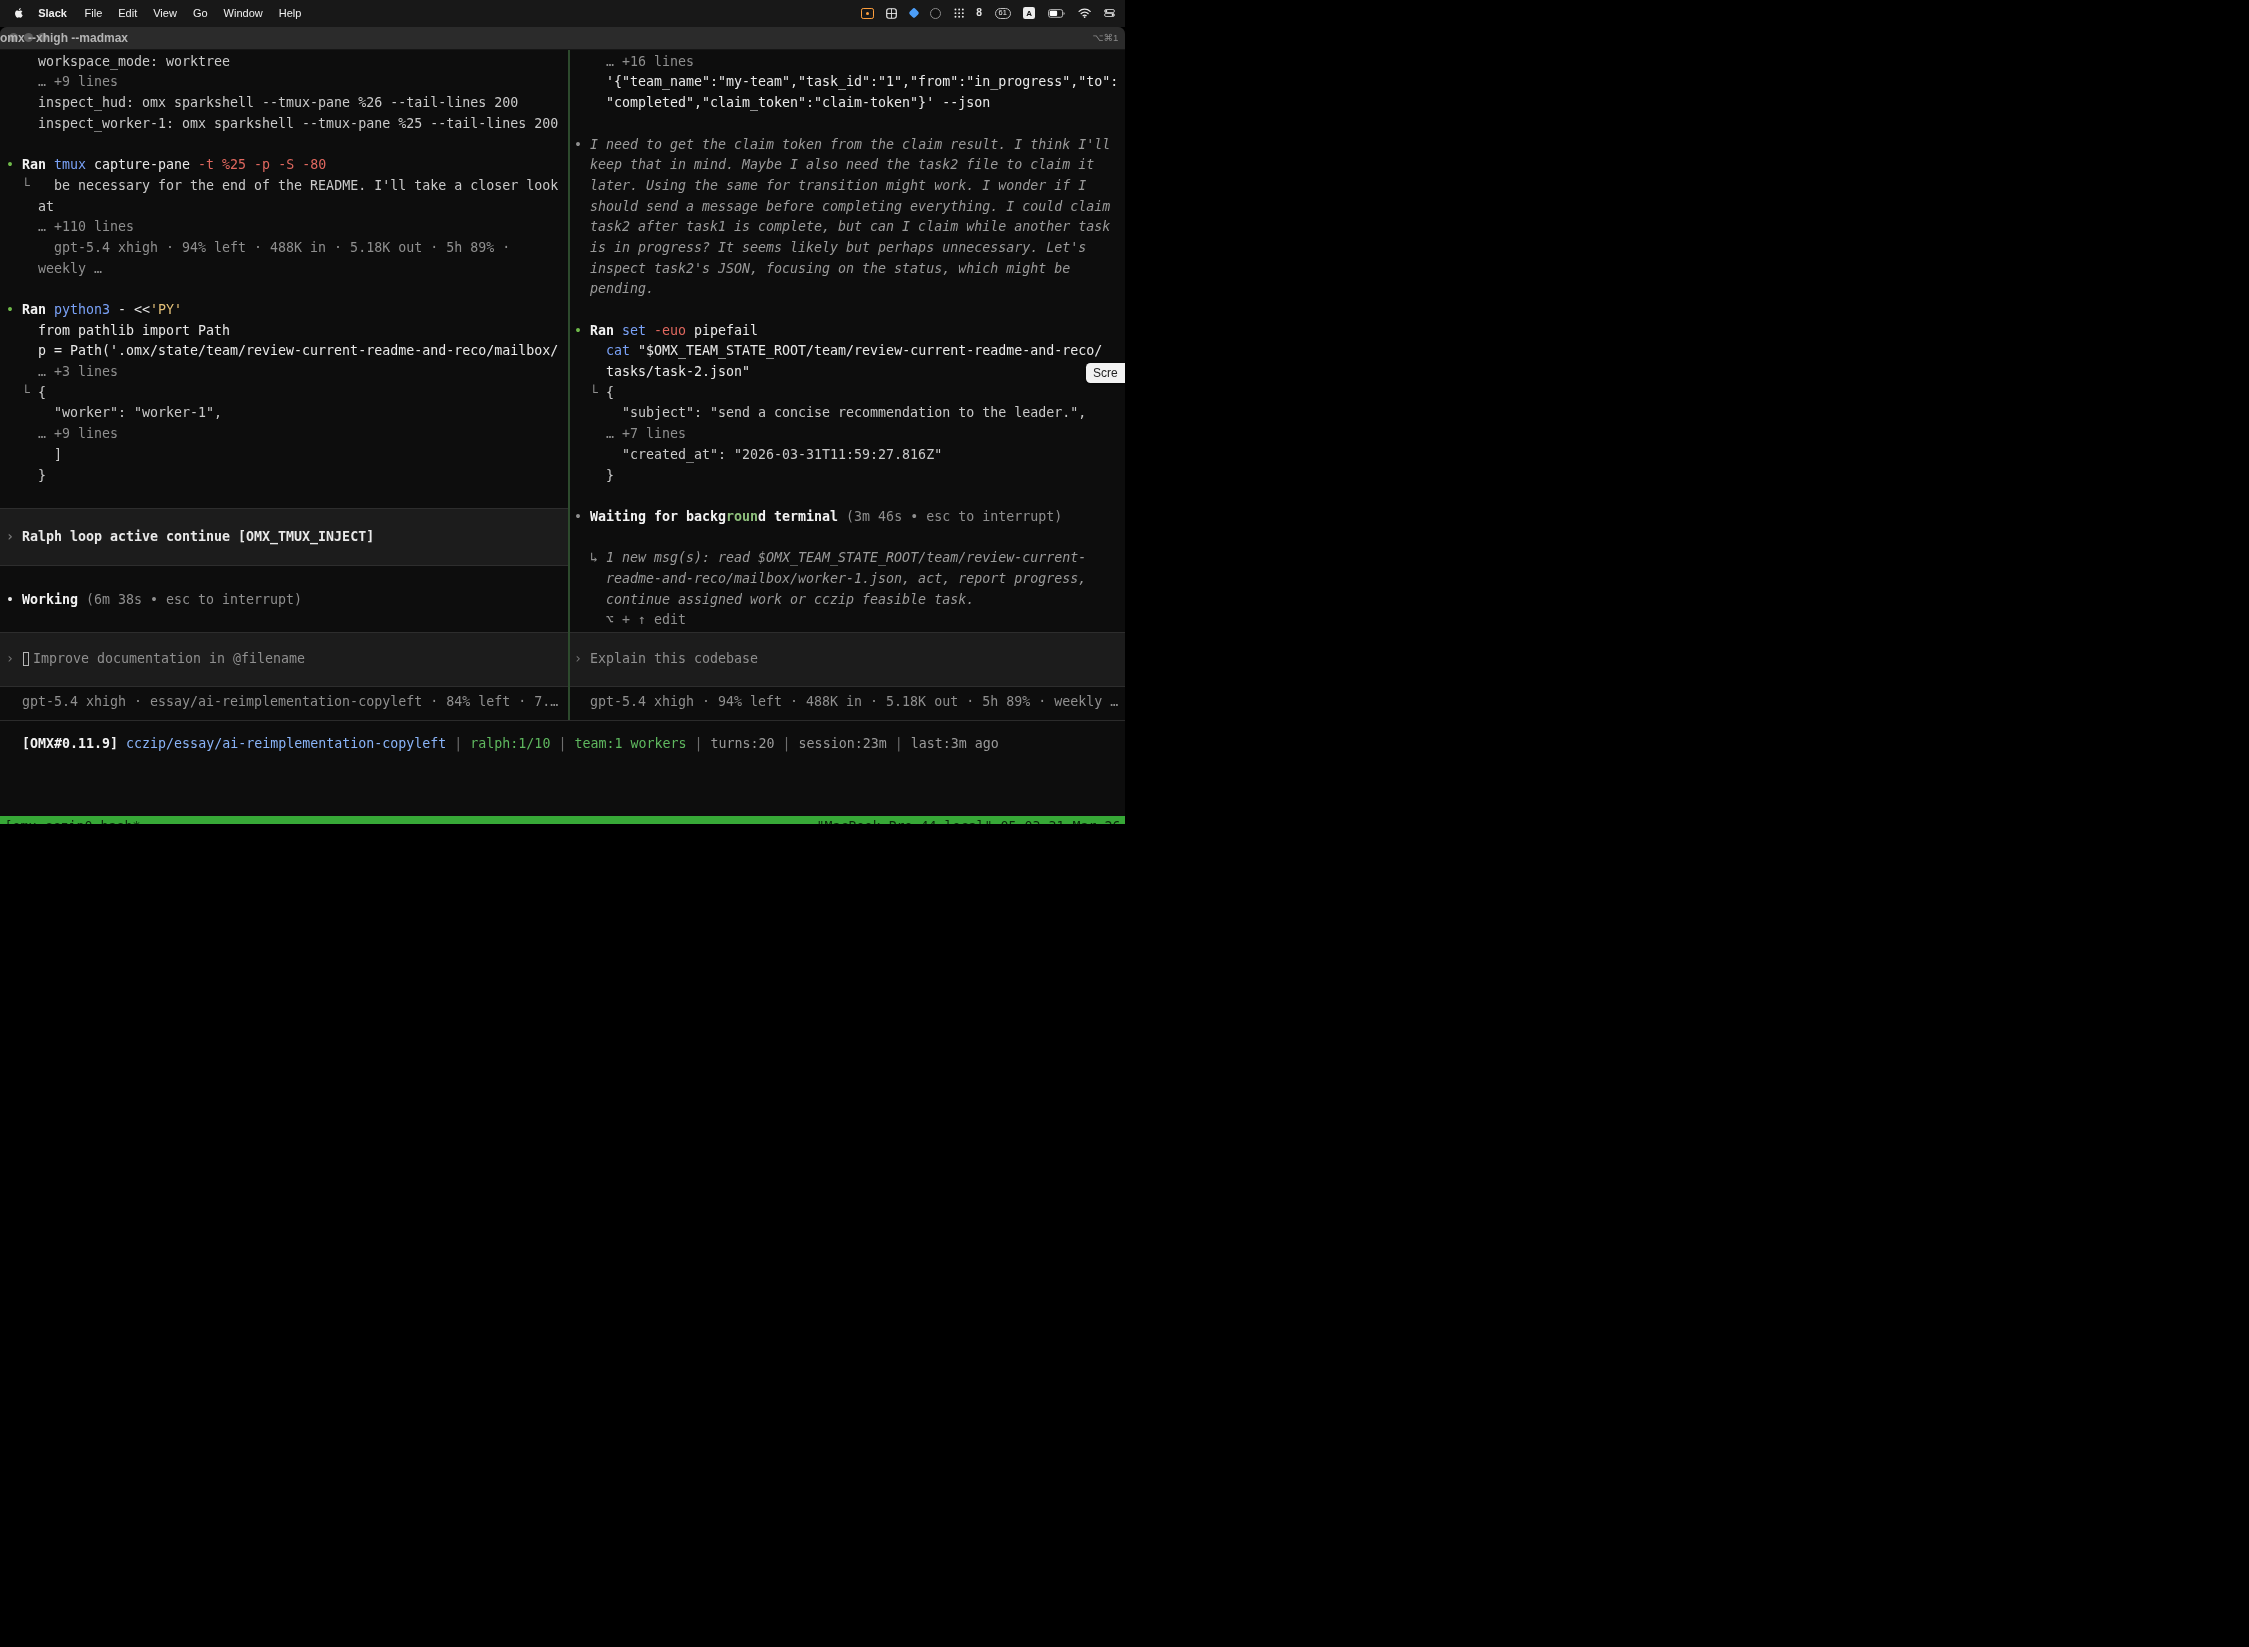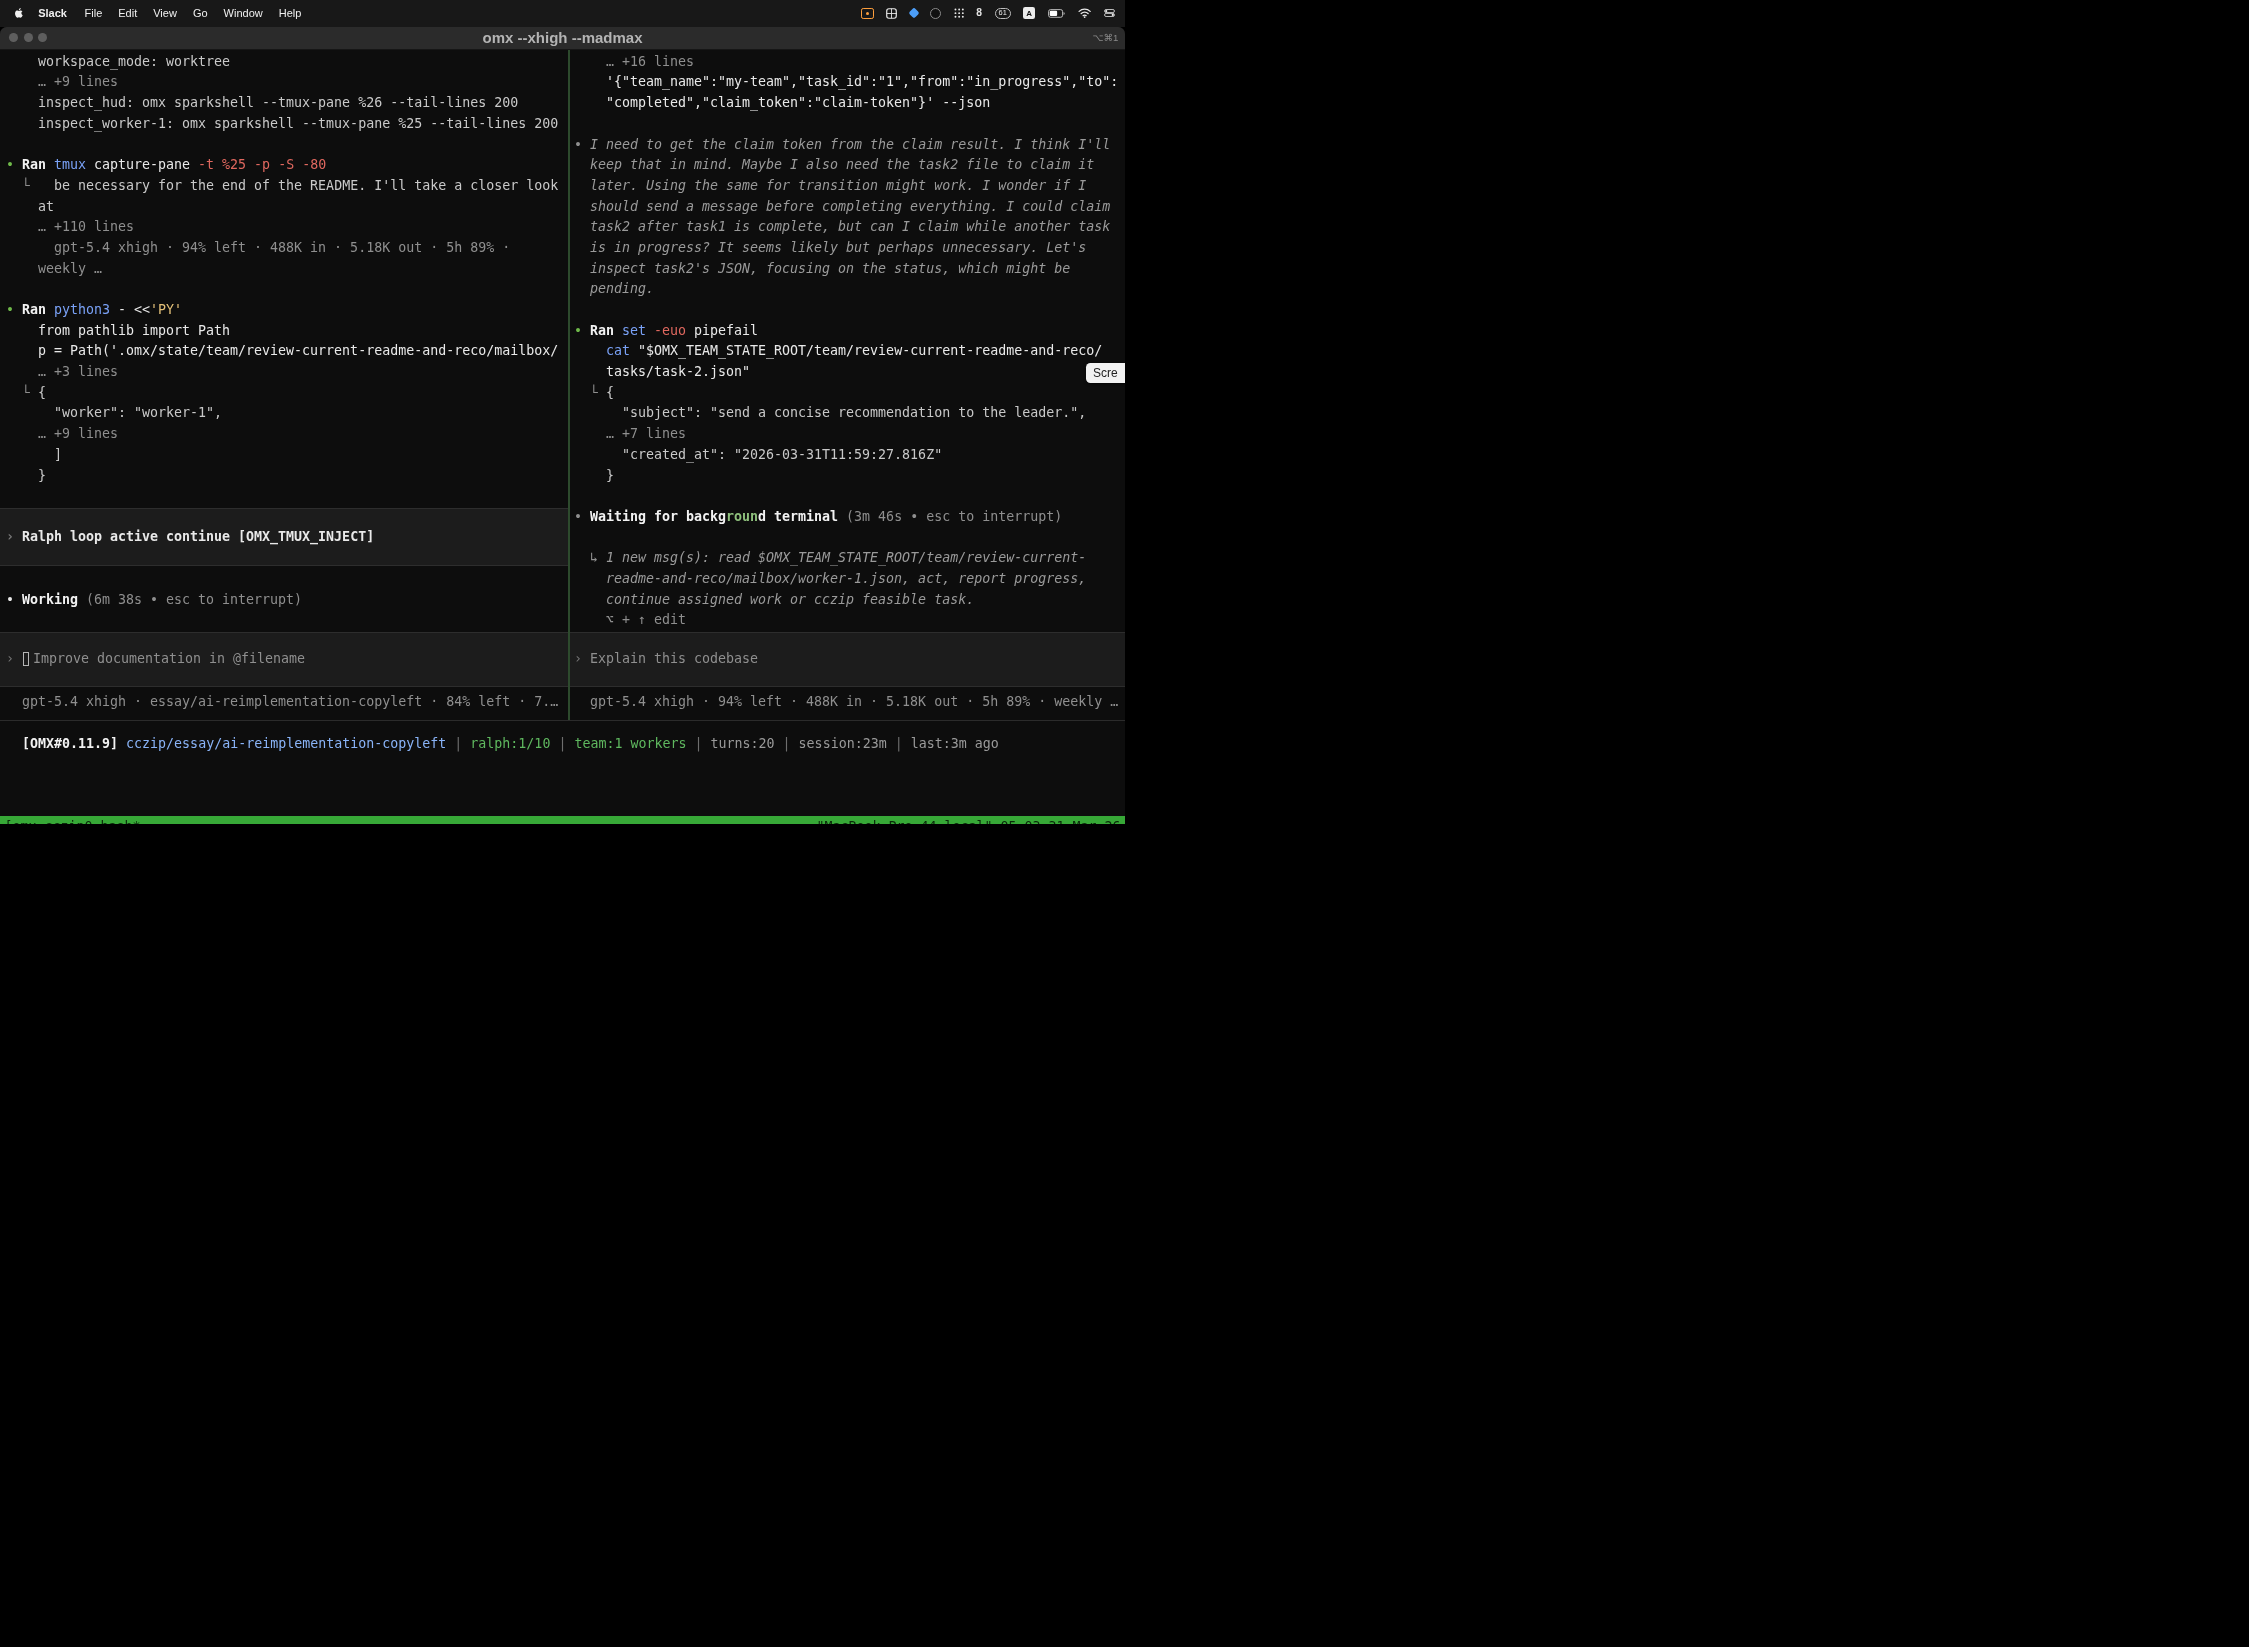--- a/index.html
+++ b/index.html
@@ -19,21 +19,21 @@
   .ghostty-icon{width:11px;height:11px;border-radius:50%;background:#101010;border:0.7px solid #8a8a8a;box-sizing:border-box;}
   .eight-icon{color:#e2e2e2;font-size:10.3px;font-weight:600;line-height:1;}
   .batt-badge{border:0.7px solid #bdbdbd;border-radius:5.9px;color:#e8e8e8;font-size:7.4px;line-height:8.9px;padding:0 3px;}
   .inputA{width:11.8px;height:11.8px;border-radius:2.2px;background:#ececec;color:#111;font-size:8px;font-weight:700;display:flex;align-items:center;justify-content:center;}
 
   
   .window{position:absolute;left:0;top:26.6px;width:1125px;height:797px;background:#0d0d0d;border-radius:6.6px 6.6px 0 0;overflow:hidden;}
   .titlebar{height:22px;background:#2b2b2b;border-bottom:0.7px solid #161616;position:relative;display:flex;align-items:center;}
   .lights{display:flex;gap:5.9px;padding-left:8.9px;}
   .light{width:8.9px;height:8.9px;border-radius:50%;background:#5e5e5e;}
-  .wtitle{position:absolute;left:0;right:0;text-align:center;color:#b4b4b4;font-size:15px;font-weight:600;}
+  .wtitle{position:absolute;left:0;right:0;color:#b4b4b4;font-size:12px;font-weight:600;}
   .wshortcut{position:absolute;right:6.6px;color:#8a8a8a;font-size:9.6px;}
 
   
   .term{height:671px;display:flex;border-bottom:0.7px solid #2b2b2b;box-sizing:border-box;}
   .pane{display:flex;flex-direction:column;padding:2.2px 0 7.4px;box-sizing:border-box;overflow:hidden;background:#0d0d0d;}
   .pane-left{width:568px;}
   .divider{width:1.5px;background:#2d4a2d;}
   .pane-right{flex:1;}
   .tl{height:20.7px;line-height:20.7px;white-space:pre;font-family:"DejaVu Sans Mono",monospace;font-size:13.3px;color:#c9c9c9;}
   .pane-left .tl{padding-left:5.9px;}

